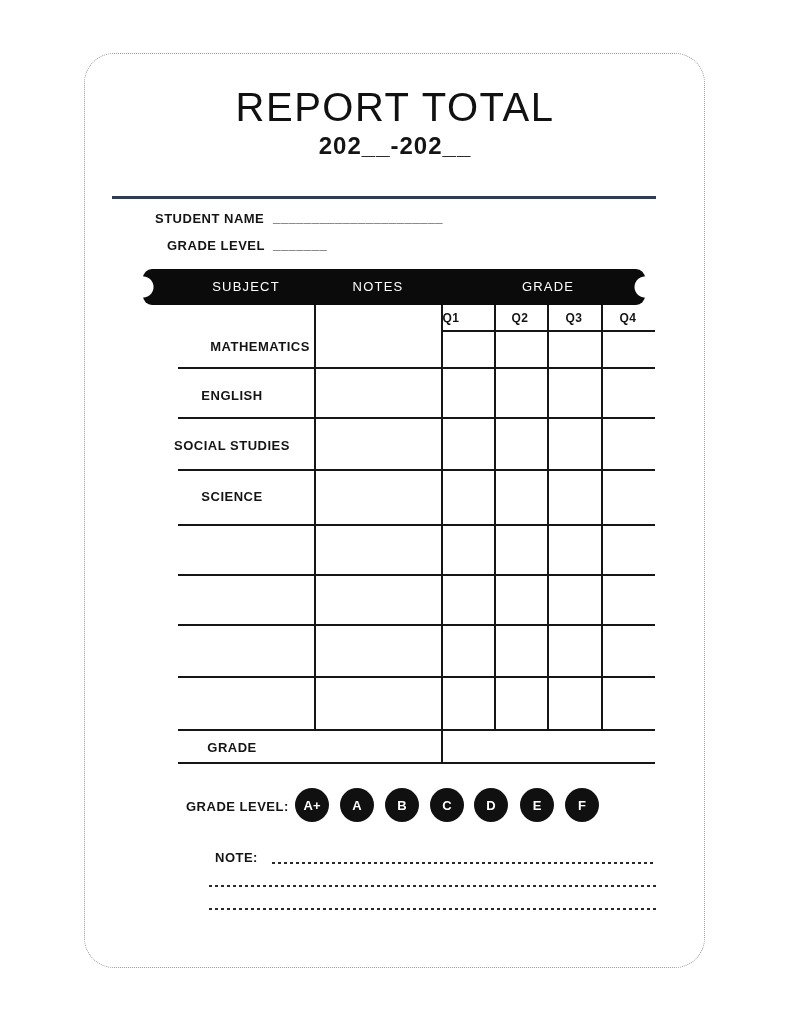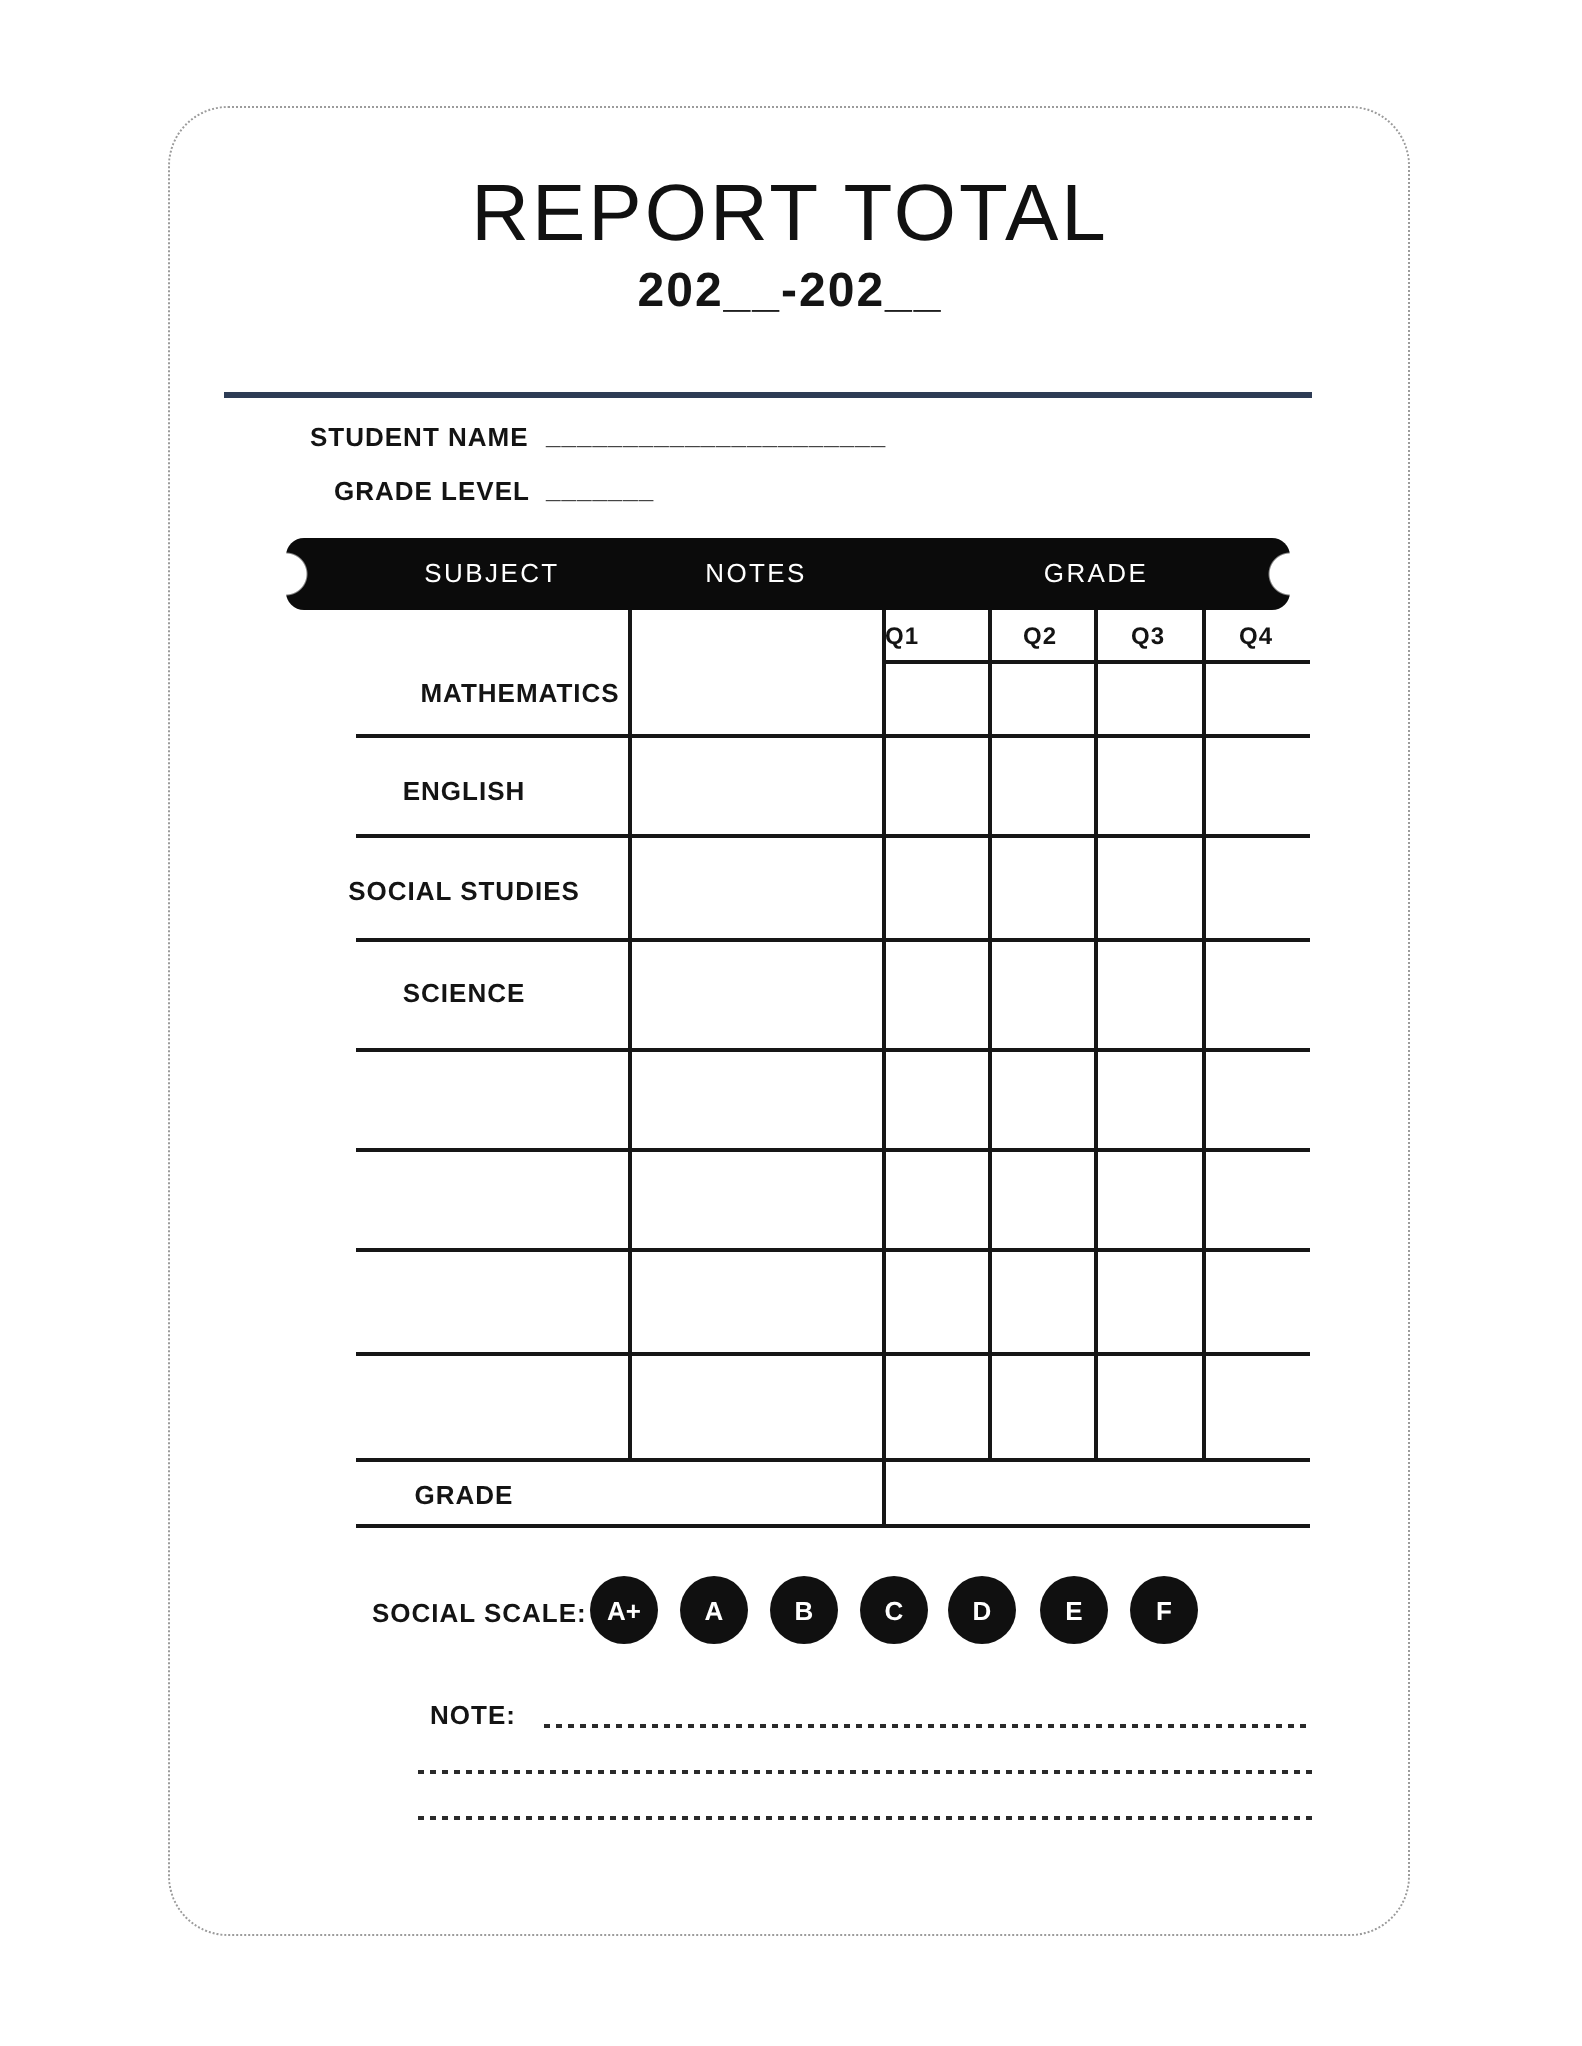--- a/index.html
+++ b/index.html
@@ -85,21 +85,21 @@
   <span class="qlabel" style="left:520px;">Q2</span>
   <span class="qlabel" style="left:574px;">Q3</span>
   <span class="qlabel" style="left:628px;">Q4</span>
 
   <span class="subject" style="left:232px;top:340px;margin-left:28px;">MATHEMATICS</span>
   <span class="subject" style="left:232px;top:389px;">ENGLISH</span>
   <span class="subject" style="left:232px;top:439px;">SOCIAL STUDIES</span>
   <span class="subject" style="left:232px;top:490px;">SCIENCE</span>
   <span class="subject" style="left:232px;top:741px;">GRADE</span>
 
-  <div class="scale-label">SOCIAL SCALE:</div>
+  <div class="scale-label">GRADE LEVEL:</div>
   <div class="badge" style="left:295px;">
       <span>A+</span>
     </div>
   <div class="badge" style="left:340px;">
       <span>A</span>
     </div>
   <div class="badge" style="left:385px;">
       <span>B</span>
     </div>
   <div class="badge" style="left:430px;">

